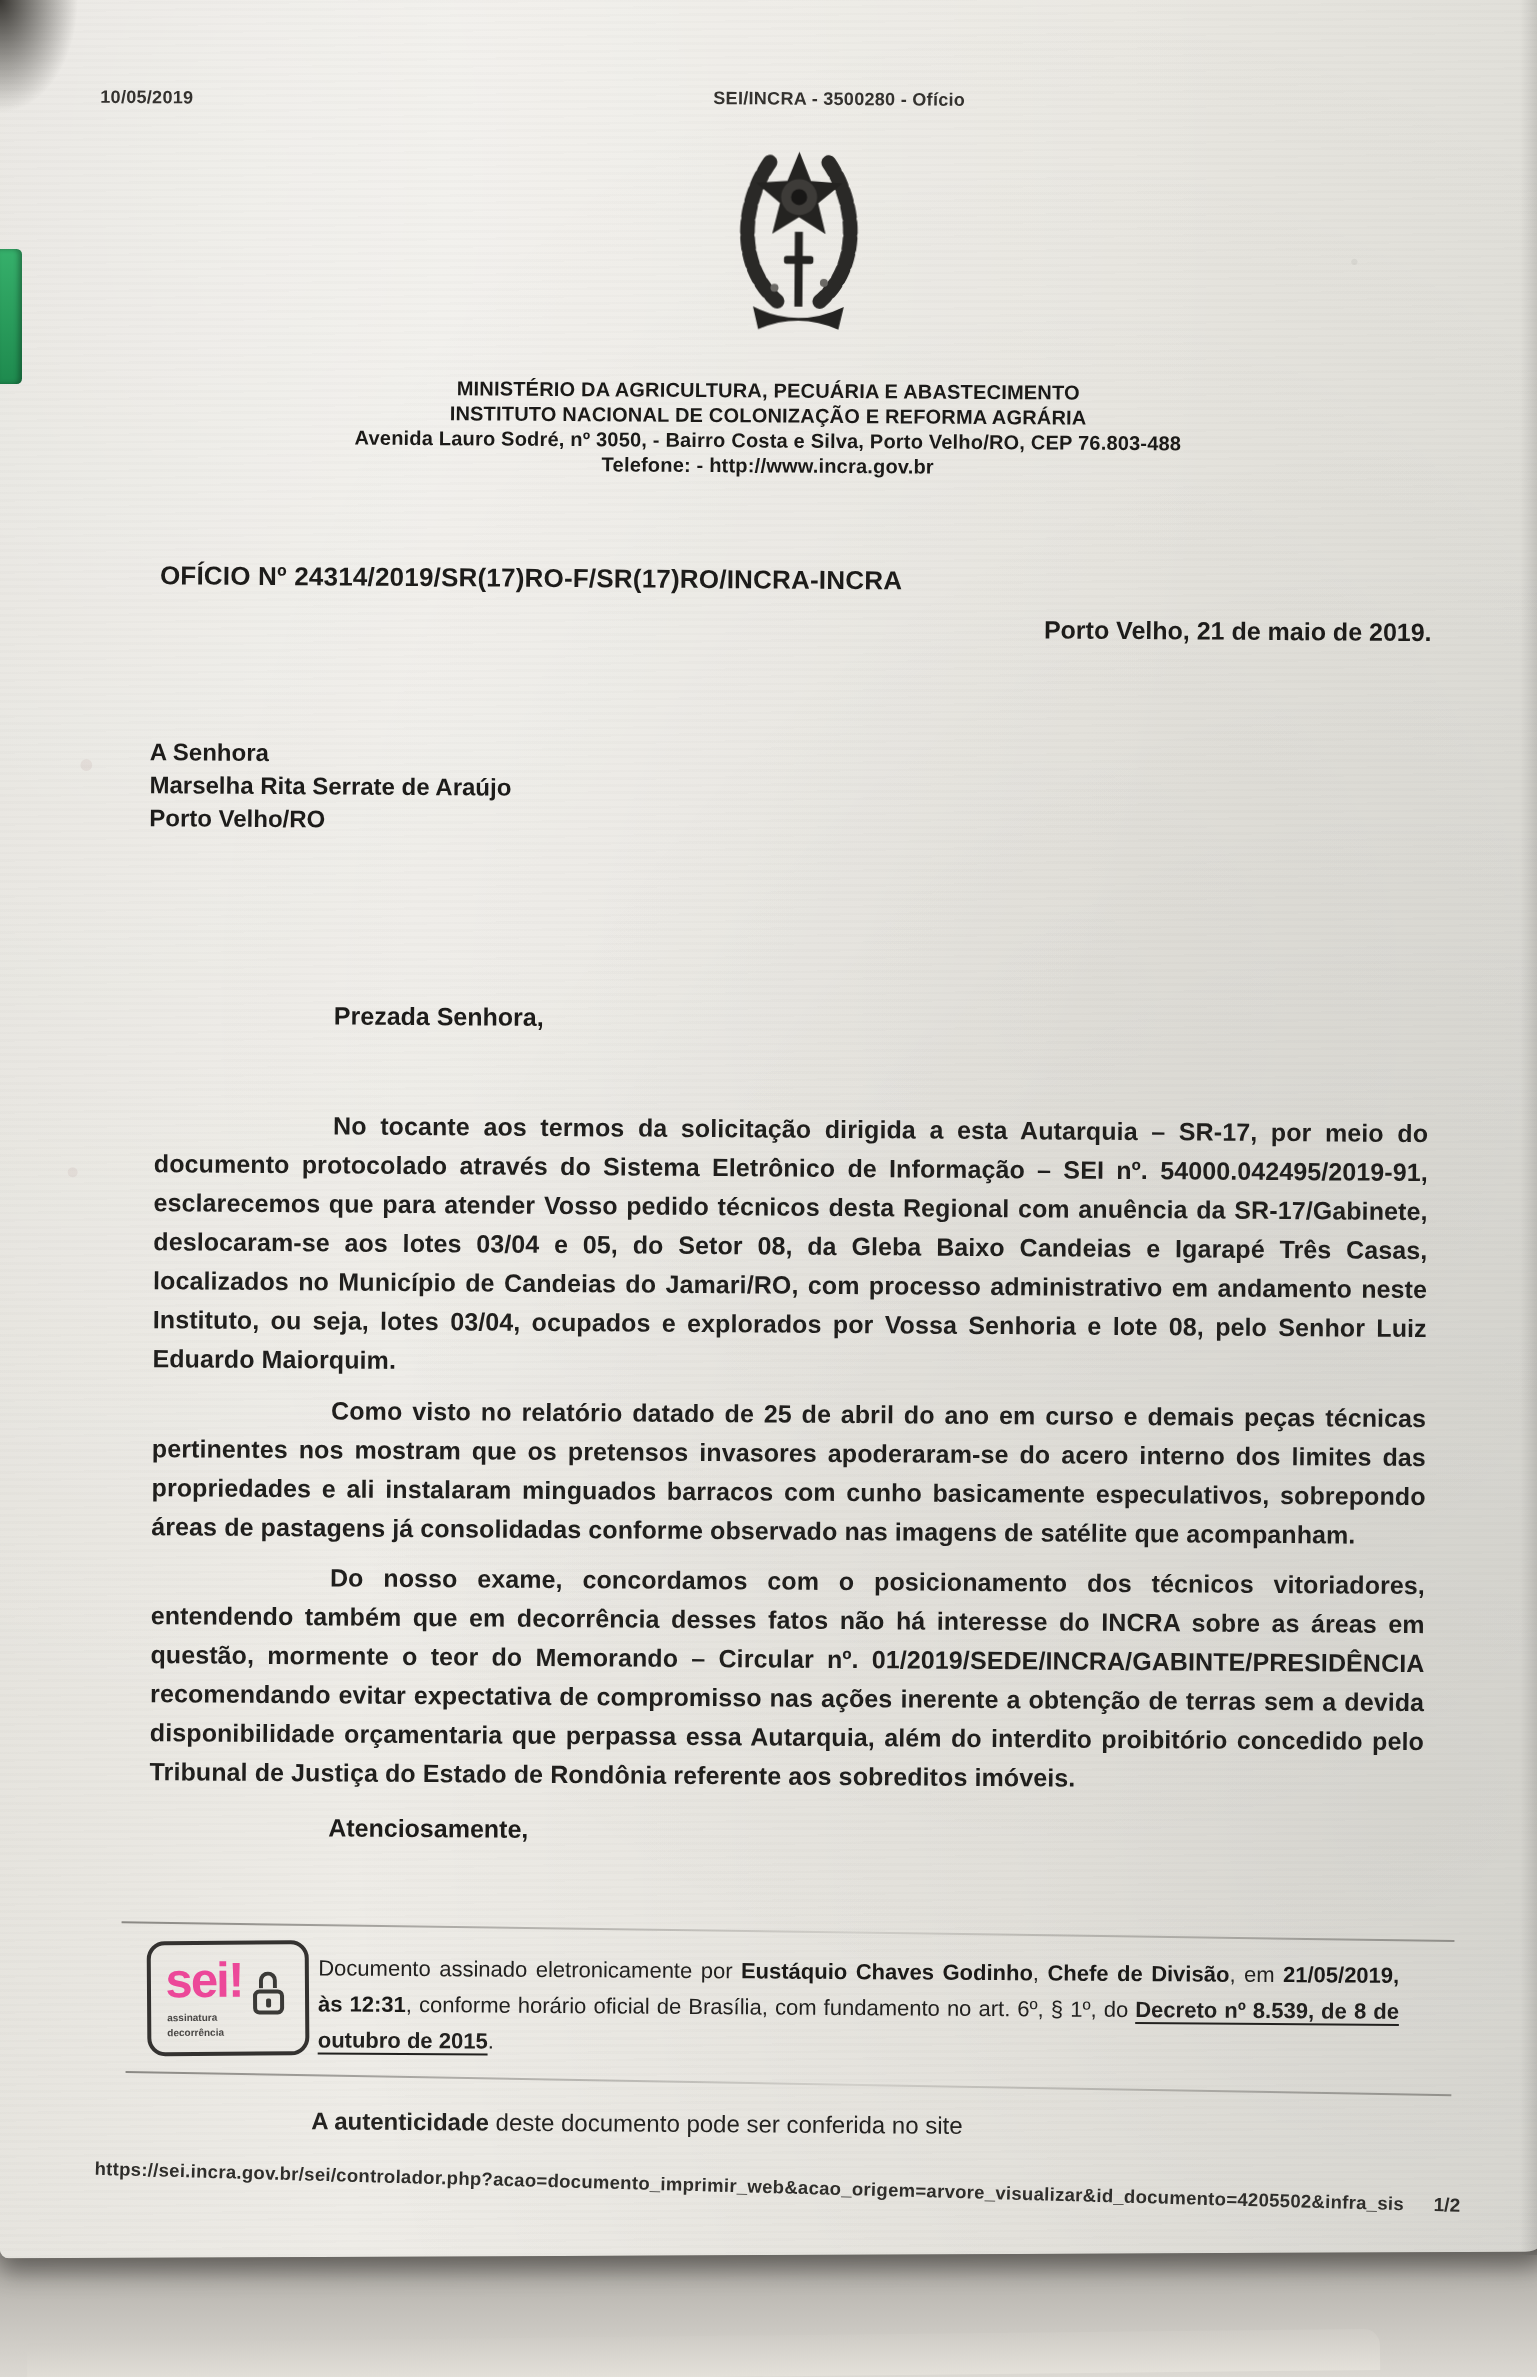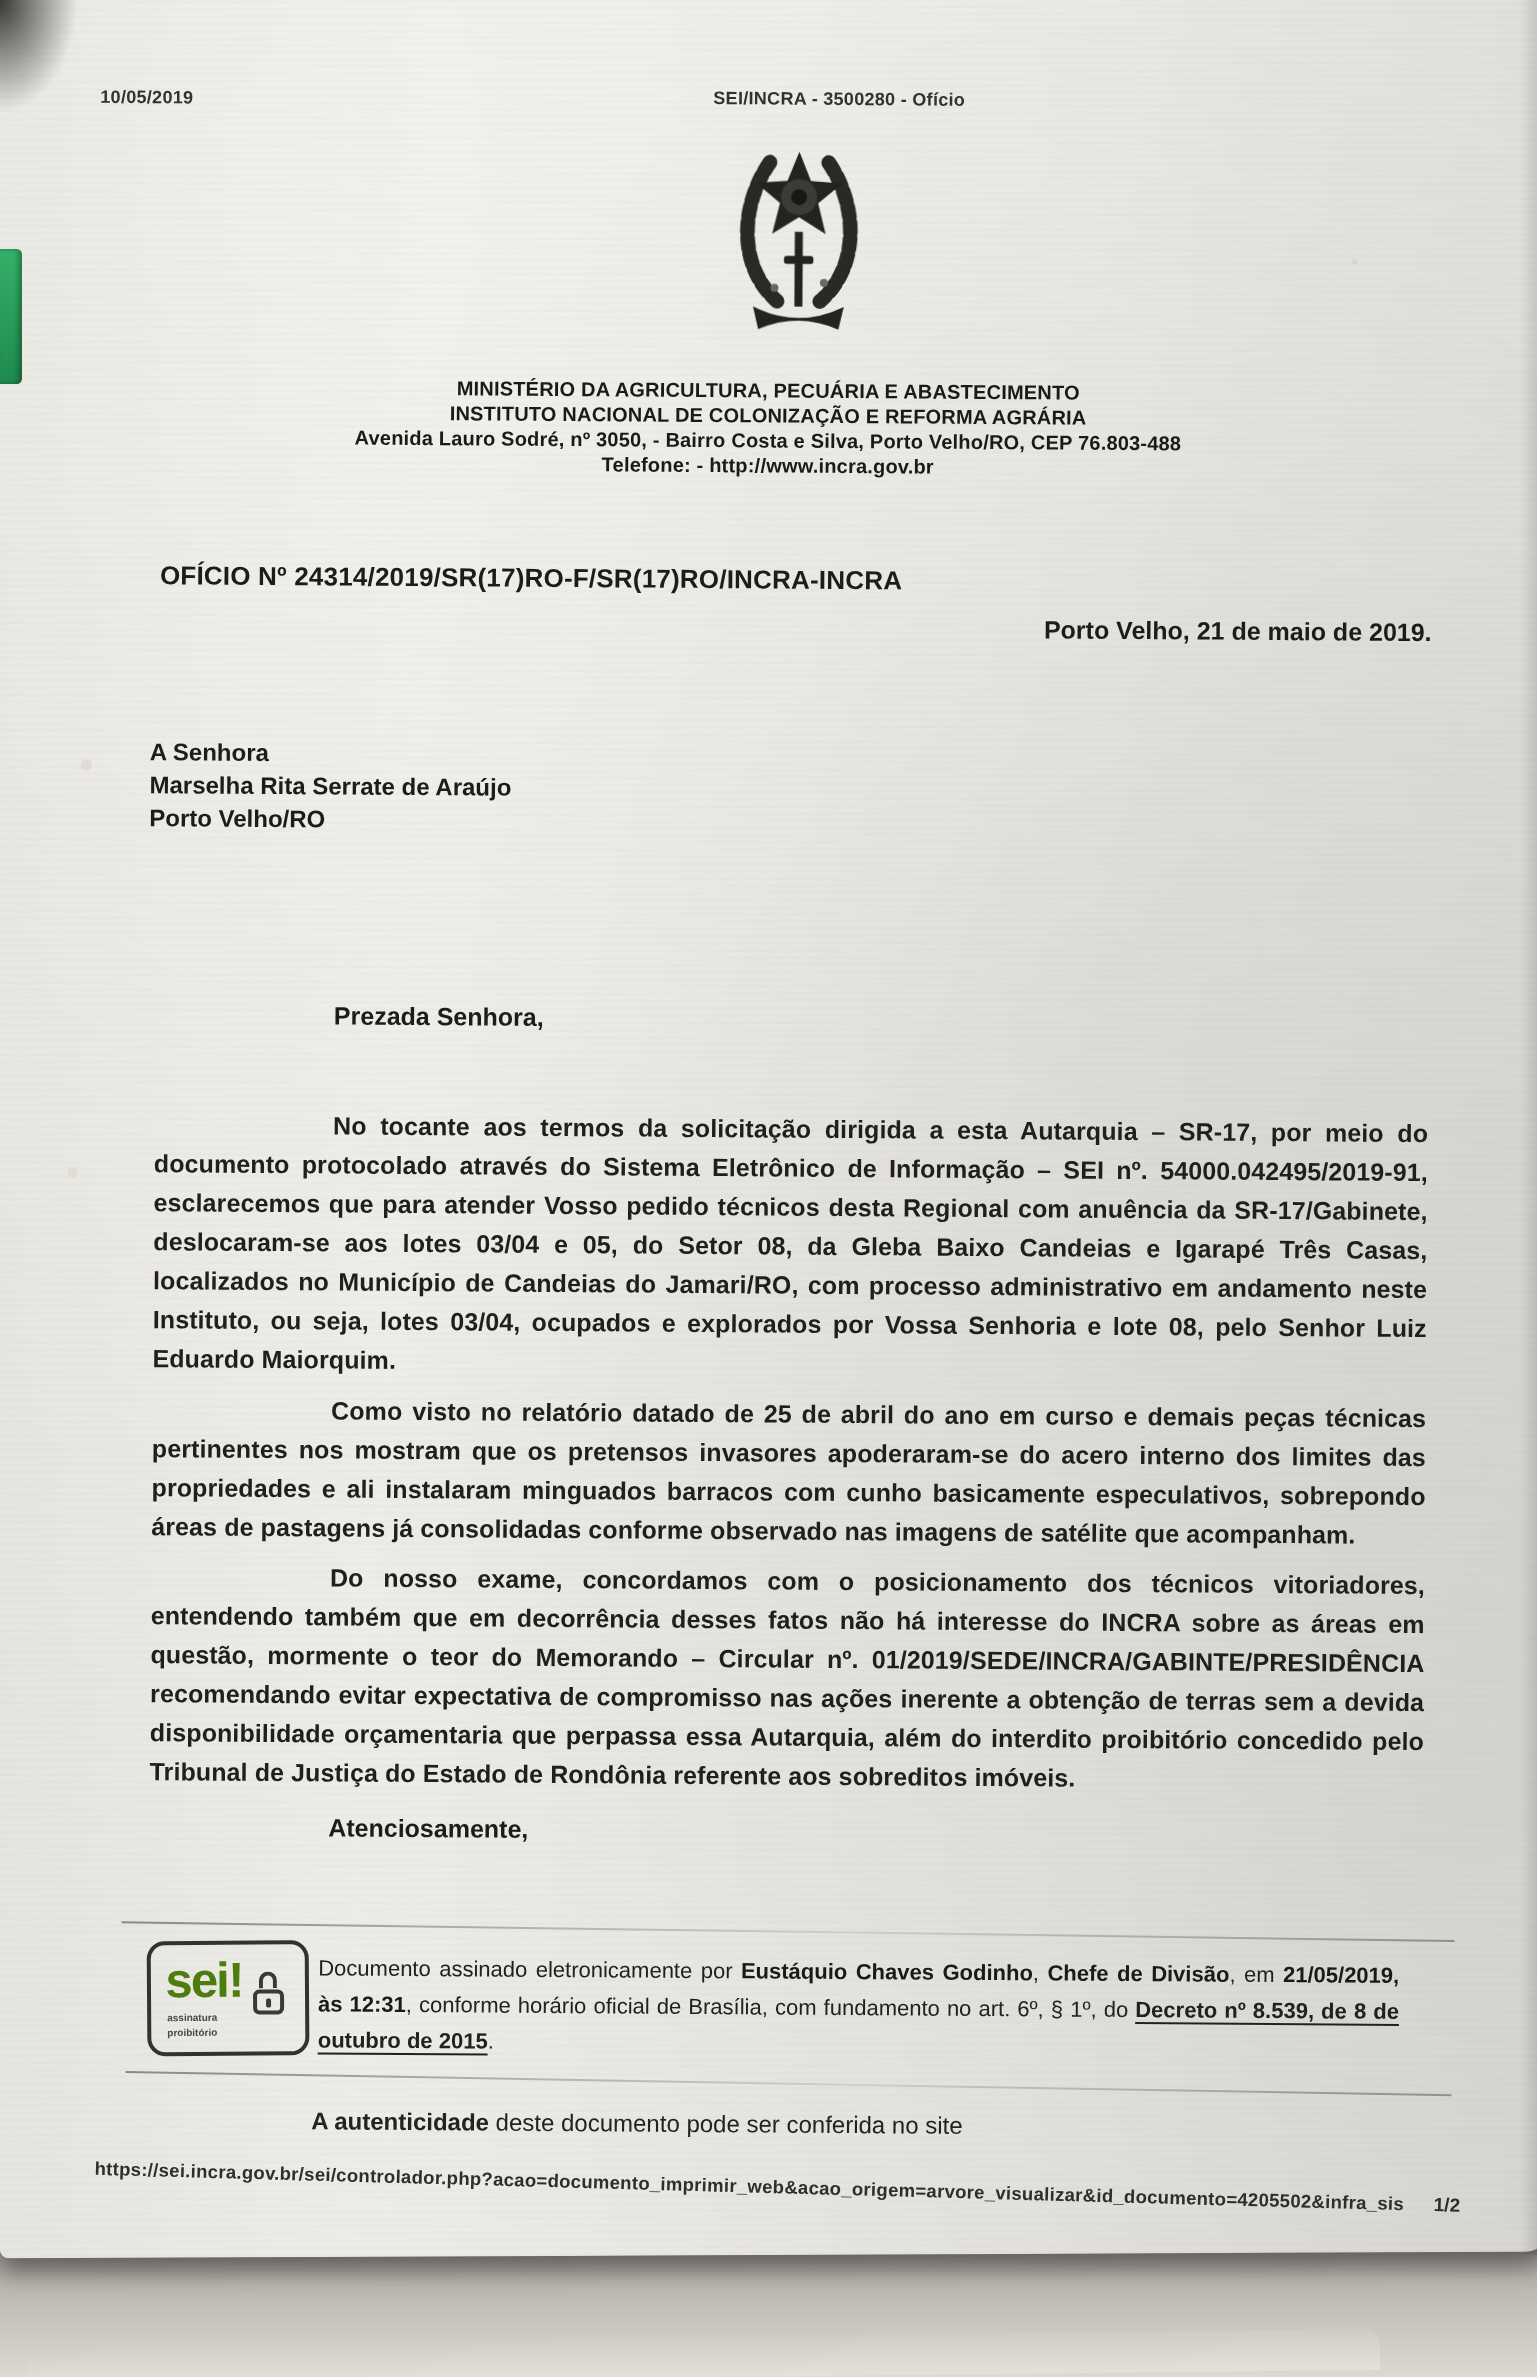--- a/index.html
+++ b/index.html
@@ -57,21 +57,21 @@
   .bodytext p + p{margin-top:8px;}
 
   #closing{position:absolute;left:341px;top:1813px;font-size:25px;font-weight:700;}
 
   .rule{position:absolute;height:1.8px;background:linear-gradient(90deg,rgba(60,58,54,.55),rgba(60,58,54,.12) 55%,rgba(60,58,54,.45));}
   #rule-top{left:135px;top:1927px;width:1333px;transform:rotate(.4deg);}
   #rule-bottom{left:140px;top:2079px;width:1326px;transform:rotate(.6deg);}
 
   .sei-box{position:absolute;left:161px;top:1941px;width:162px;height:115px;border:4.5px solid #343230;
     border-radius:18px;transform:rotate(-.8deg);box-sizing:border-box;}
-  .sei-logo{position:absolute;left:14.4px;top:7.2px;font-size:49px;font-weight:700;letter-spacing:-1.8px;color:#4d7c0f;}
+  .sei-logo{position:absolute;left:14.4px;top:7.2px;font-size:49px;font-weight:700;letter-spacing:-1.8px;color:#ec4899;}
   .sei-sub{position:absolute;left:16px;top:65px;font-size:10px;font-weight:700;line-height:15.3px;color:#4a4846;}
   .lock{position:absolute;right:14.4px;top:27px;width:38px;height:47px;}
   .lock-shackle{position:absolute;top:0;left:6.3px;width:18px;height:17px;border:4.5px solid #3b3a37;border-bottom:none;border-radius:10.8px 10.8px 0 0;box-sizing:border-box;}
   .lock-body{position:absolute;bottom:3.6px;left:0;width:31px;height:25px;border:4.5px solid #3b3a37;border-radius:6.3px;box-sizing:border-box;}
   .lock-keyhole{position:absolute;bottom:10.8px;left:13.5px;width:4.5px;height:9px;background:#3b3a37;border-radius:1.8px;}
 
   .sig-text{position:absolute;left:332px;top:1950px;width:1081px;font-size:22px;line-height:36px;
     text-align:justify;color:#22211f;}
   .sig-text b{font-weight:700;color:#1b1a18;}
   .sig-link{font-weight:700;text-decoration:underline;text-underline-offset:4.5px;text-decoration-thickness:1.8px;}
@@ -136,21 +136,21 @@
   </div>
 
   <div id="closing">Atenciosamente,</div>
 
   <div class="rule" id="rule-top"></div>
 
   <div class="sei-box">
     <div class="sei-logo">sei!</div>
     <div class="sei-sub">
       <div>assinatura</div>
-      <div>proibitório</div>
+      <div>decorrência</div>
     </div>
     <div class="lock">
       <div class="lock-shackle"></div>
       <div class="lock-body"></div>
       <div class="lock-keyhole"></div>
     </div>
   </div>
 
   <div class="sig-text"><span>Documento assinado eletronicamente por </span><b>Eustáquio Chaves Godinho</b><span>, </span><b>Chefe de Divisão</b><span>, em </span><b>21/05/2019, às 12:31</b><span>, conforme horário oficial de Brasília, com fundamento no art. 6º, § 1º, do </span><span class="sig-link">Decreto nº 8.539, de 8 de outubro de 2015</span><span>.</span></div>
 

